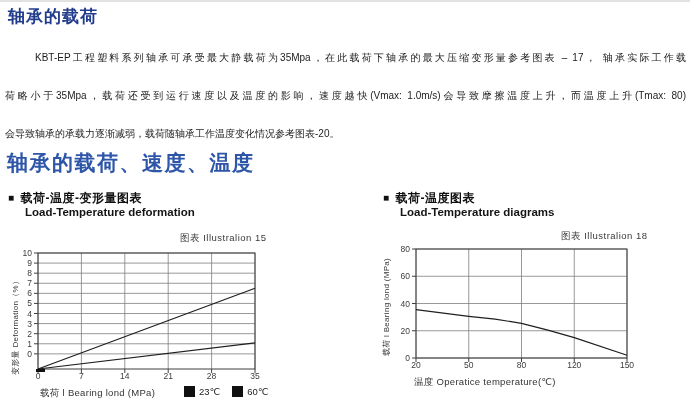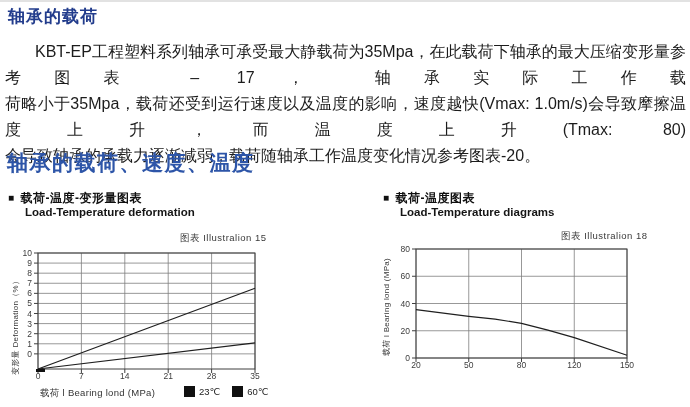--- a/index.html
+++ b/index.html
@@ -7,21 +7,21 @@
     position:relative;width:690px;height:407px;background:#ffffff;overflow:hidden;
     font-family:"Liberation Sans","DejaVu Sans",sans-serif;color:#1c1c1c;
     border-top:2px solid #e2e2e2;box-sizing:border-box;
   }
   .page-title{
     position:absolute;left:8px;top:3px;margin:0;
     font-size:17px;font-weight:bold;color:#223c8c;letter-spacing:1px;
   }
   .intro{
     position:absolute;left:5px;top:37px;width:681px;margin:0;
-    font-size:16px;line-height:26px;color:#1c1c1c;
+    font-size:10px;line-height:38px;color:#1c1c1c;
   }
   .intro .line{display:block;}
   .intro .l0{text-indent:30px;}
   .intro .jline{text-align:justify;text-align-last:justify;}
   .section-title{
     position:absolute;left:7px;top:147px;margin:0;
     font-size:21px;font-weight:bold;color:#2d55a8;letter-spacing:1.5px;
   }
   .chart-heading{
     position:absolute;font-size:12px;font-weight:bold;color:#101010;letter-spacing:0.5px;white-space:nowrap;
@@ -177,20 +177,21 @@
       <line x1="204.25" y1="131" x2="204.25" y2="135" stroke="#3f3f3f" stroke-width="1"></line>
       <text x="204.25" y="141" text-anchor="middle" font-size="8.5" fill="#3c3c3c">120</text>
       <line x1="257" y1="131" x2="257" y2="135" stroke="#3f3f3f" stroke-width="1"></line>
       <text x="257" y="141" text-anchor="middle" font-size="8.5" fill="#3c3c3c">150</text>
       <polyline points="46.0,82.6 98.8,89.4 125.1,92.2 151.5,96.3 177.9,103.1 204.3,110.6 257.0,128.3" fill="none" stroke="#1f1f1f" stroke-width="1.2"></polyline>
     </svg>
 
   <div class="axis-ylabel ylabel-1">变形量 Deformation（%）</div>
   <div class="axis-xlabel xlabel-1">载荷 l Bearing lond (MPa)</div>
   <div class="axis-ylabel ylabel-2">载荷 l Bearing lond (MPa)</div>
+  <div class="axis-xlabel xlabel-2">温度 Operatice temperature(℃)</div>
 
   <div class="legend">
     <span class="legend-item">
       <span class="swatch"></span>
       <span>23℃</span>
     </span>
     <span class="legend-item">
       <span class="swatch"></span>
       <span>60℃</span>
     </span>

